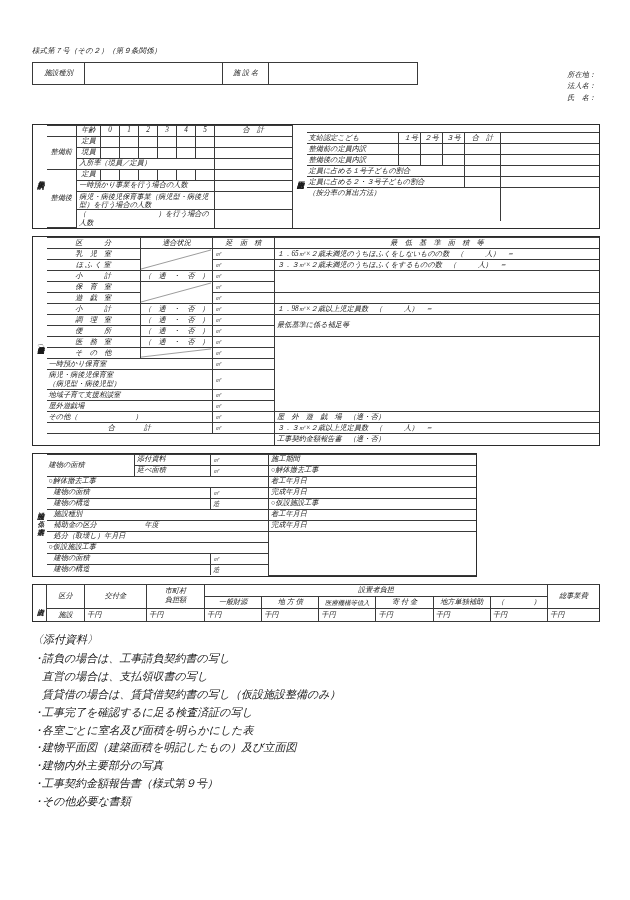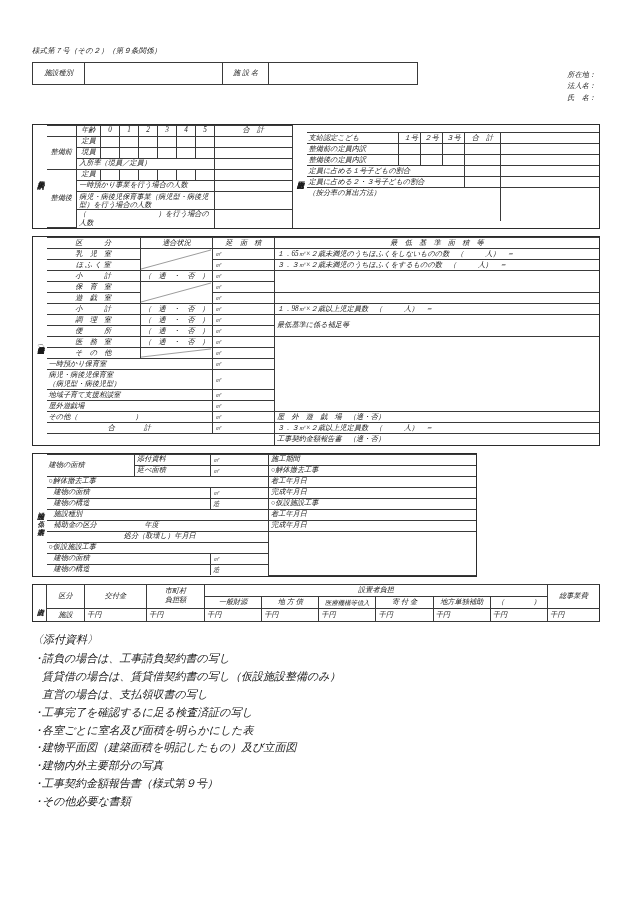--- a/index.html
+++ b/index.html
@@ -463,21 +463,21 @@
             </tr>
             <tr>
               <td class="l nol" colspan="3" style="padding-left:7px;">
                 <span>補助金の区分</span>
                 <span style="display:inline-block;width:44px;"></span>
                 <span>年度</span>
               </td>
               <td class="l nor">完成年月日</td>
             </tr>
             <tr>
-              <td class="l nol" colspan="3" style="padding-left:7px;text-align:center;">処分（取壊し）年月日</td>
+              <td class="l nol" colspan="3" style="padding-left:7px;">処分（取壊し）年月日</td>
               <td class="l nor" rowspan="4"></td>
             </tr>
             <tr>
               <td class="l nol" colspan="3">○仮設施設工事</td>
             </tr>
             <tr>
               <td class="l nol" colspan="2" style="padding-left:7px;">建物の面積</td>
               <td class="r unit">㎡</td>
             </tr>
             <tr>
@@ -539,22 +539,22 @@
             <td class="nb">計</td>
           </tr>
         </tbody>
       </table>
   </div>
 
   <div class="notes">
     <div class="hd">〈添付資料〉</div>
     <ul>
       <li><span class="bullet">・</span><span>請負の場合は、工事請負契約書の写し</span></li>
+      <li class="sub"><span>直営の場合は、支払領収書の写し</span></li>
       <li class="sub"><span>賃貸借の場合は、賃貸借契約書の写し（仮設施設整備のみ）</span></li>
-      <li class="sub"><span>直営の場合は、支払領収書の写し</span></li>
       <li><span class="bullet">・</span><span>工事完了を確認するに足る検査済証の写し</span></li>
       <li><span class="bullet">・</span><span>各室ごとに室名及び面積を明らかにした表</span></li>
       <li><span class="bullet">・</span><span>建物平面図（建築面積を明記したもの）及び立面図</span></li>
       <li><span class="bullet">・</span><span>建物内外主要部分の写真</span></li>
       <li><span class="bullet">・</span><span>工事契約金額報告書（様式第９号）</span></li>
       <li><span class="bullet">・</span><span>その他必要な書類</span></li>
     </ul>
   </div>
 
 </div>

